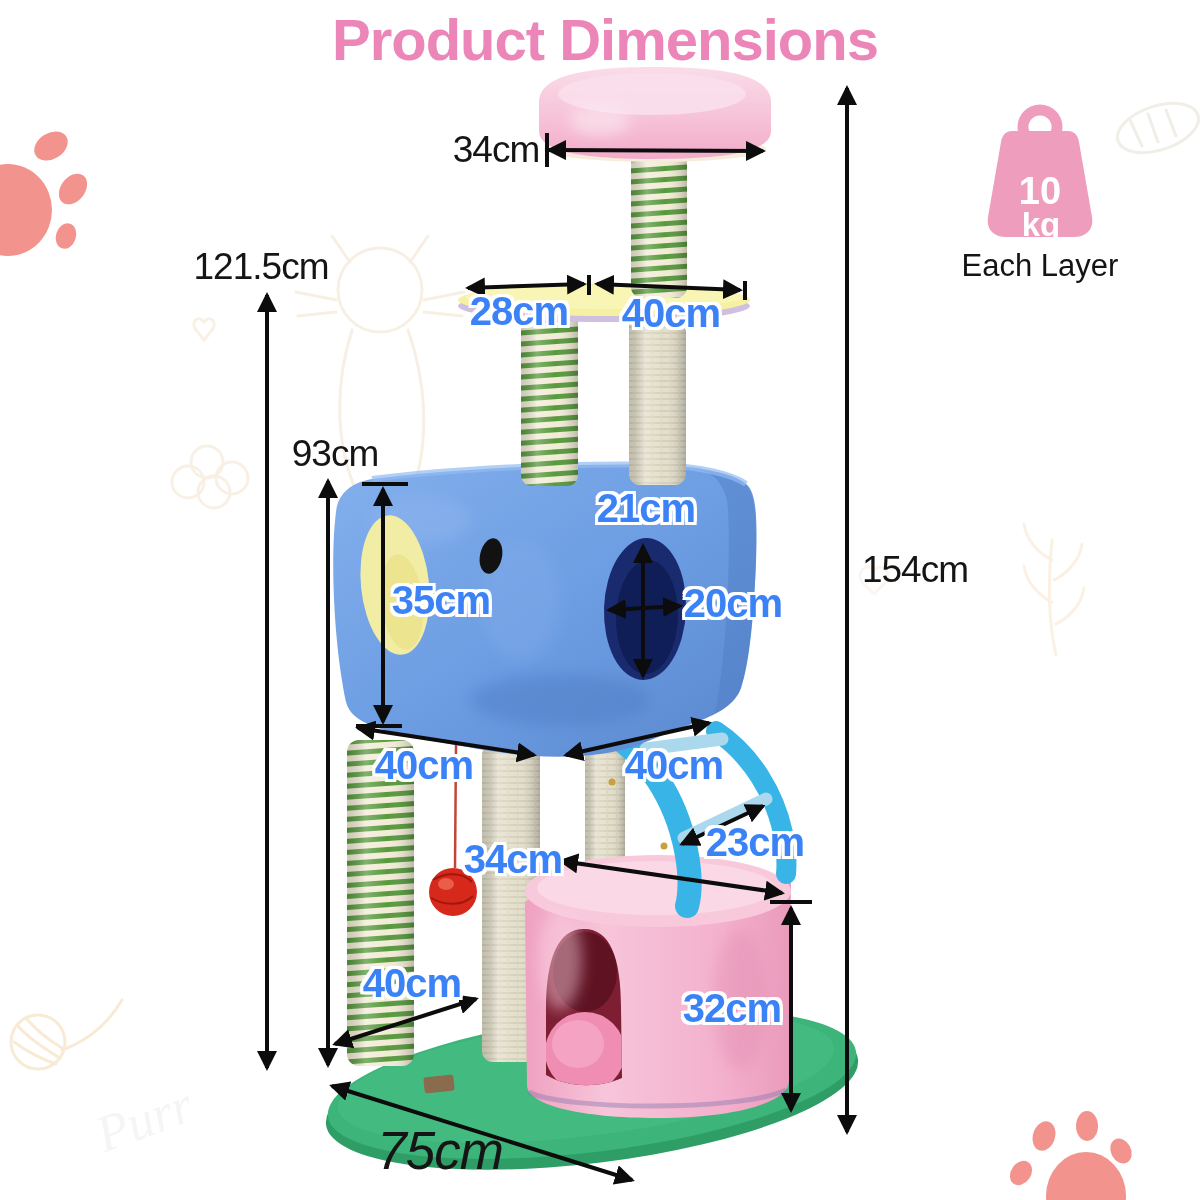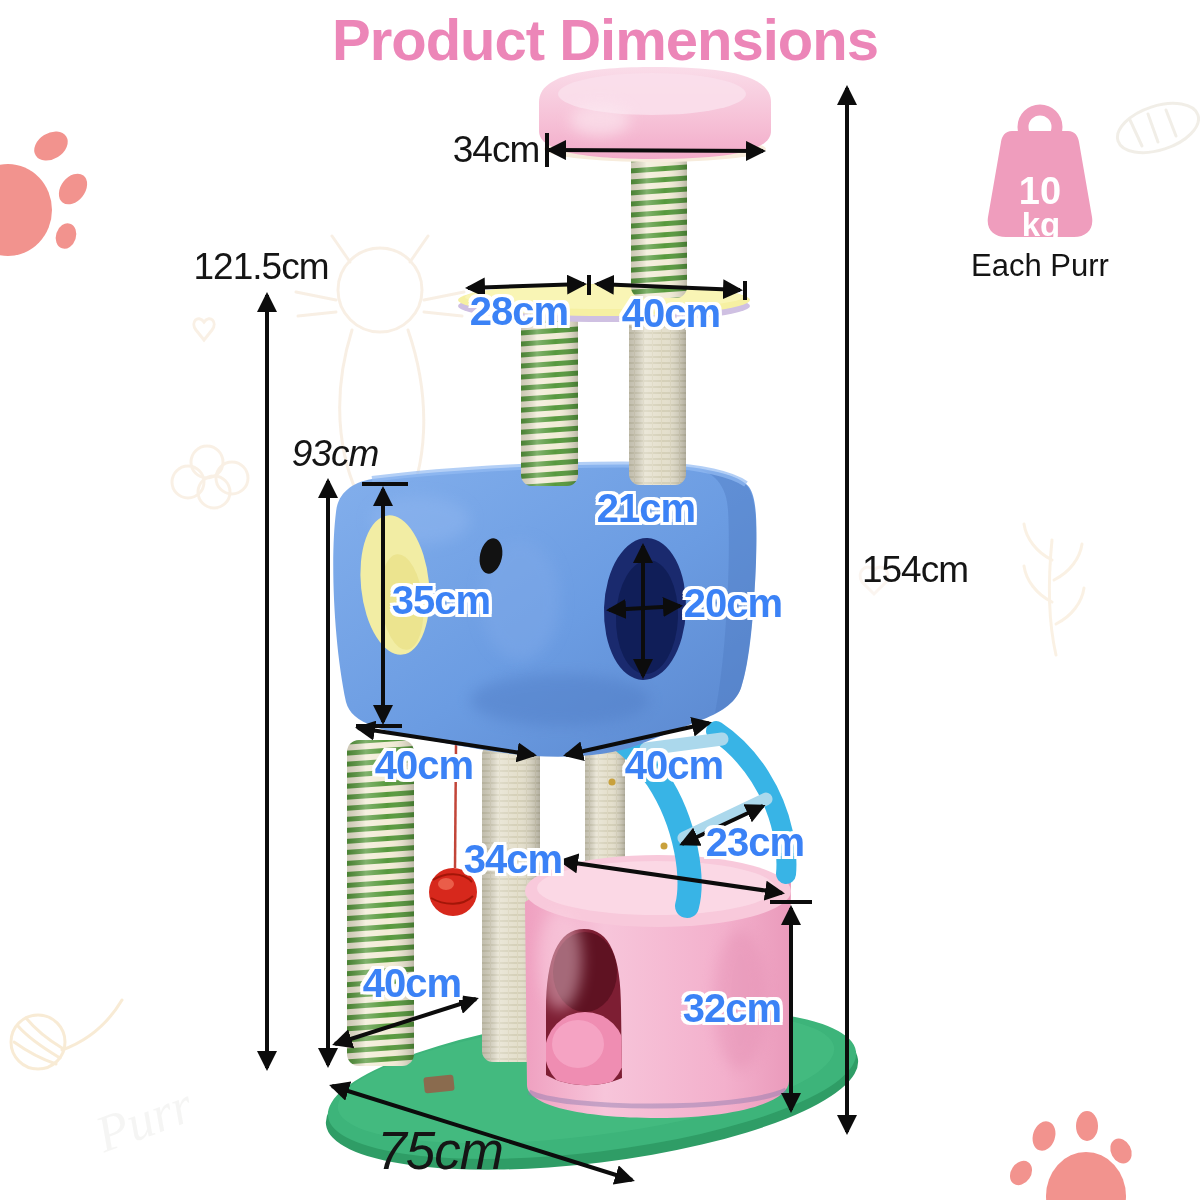--- a/index.html
+++ b/index.html
@@ -249,30 +249,30 @@
 </svg>
 
   <div class="title">Product Dimensions</div>
 
   <div class="purr">Purr</div>
 
   <div class="lbl plain" style="left:496px;top:149px;">34cm</div>
   <div class="lbl plain" style="left:261px;top:266px;">121.5cm</div>
   <div class="lbl out" style="left:519px;top:311px;">28cm</div>
   <div class="lbl out" style="left:671px;top:313px;">40cm</div>
-  <div class="lbl plain" style="left:335px;top:453px;font-style:italic;">93cm</div>
+  <div class="lbl plain" style="left:335px;top:453px;">93cm</div>
   <div class="lbl out" style="left:441px;top:600px;">35cm</div>
   <div class="lbl out" style="left:646px;top:508px;">21cm</div>
   <div class="lbl out" style="left:733px;top:603px;">20cm</div>
   <div class="lbl plain" style="left:915px;top:569px;">154cm</div>
   <div class="lbl out" style="left:424px;top:765px;">40cm</div>
   <div class="lbl out" style="left:674px;top:765px;">40cm</div>
   <div class="lbl out" style="left:755px;top:842px;">23cm</div>
   <div class="lbl out" style="left:513px;top:859px;">34cm</div>
   <div class="lbl out" style="left:412px;top:983px;">40cm</div>
   <div class="lbl out" style="left:732px;top:1008px;text-align:right;">32cm</div>
   <div class="lbl plain" style="left:440px;top:1150px;font-size:53px;font-style:italic;">75cm</div>
 
   <div class="wval" style="left:1040px;top:174px;font-size:38px;">10</div>
   <div class="wval" style="left:1041px;top:208px;font-size:33px;">kg</div>
-  <div class="caption" style="left:1040px;top:266px;">Each Purr</div>
+  <div class="caption" style="left:1040px;top:266px;">Each Layer</div>
 
 </div>
 
 </body></html>

